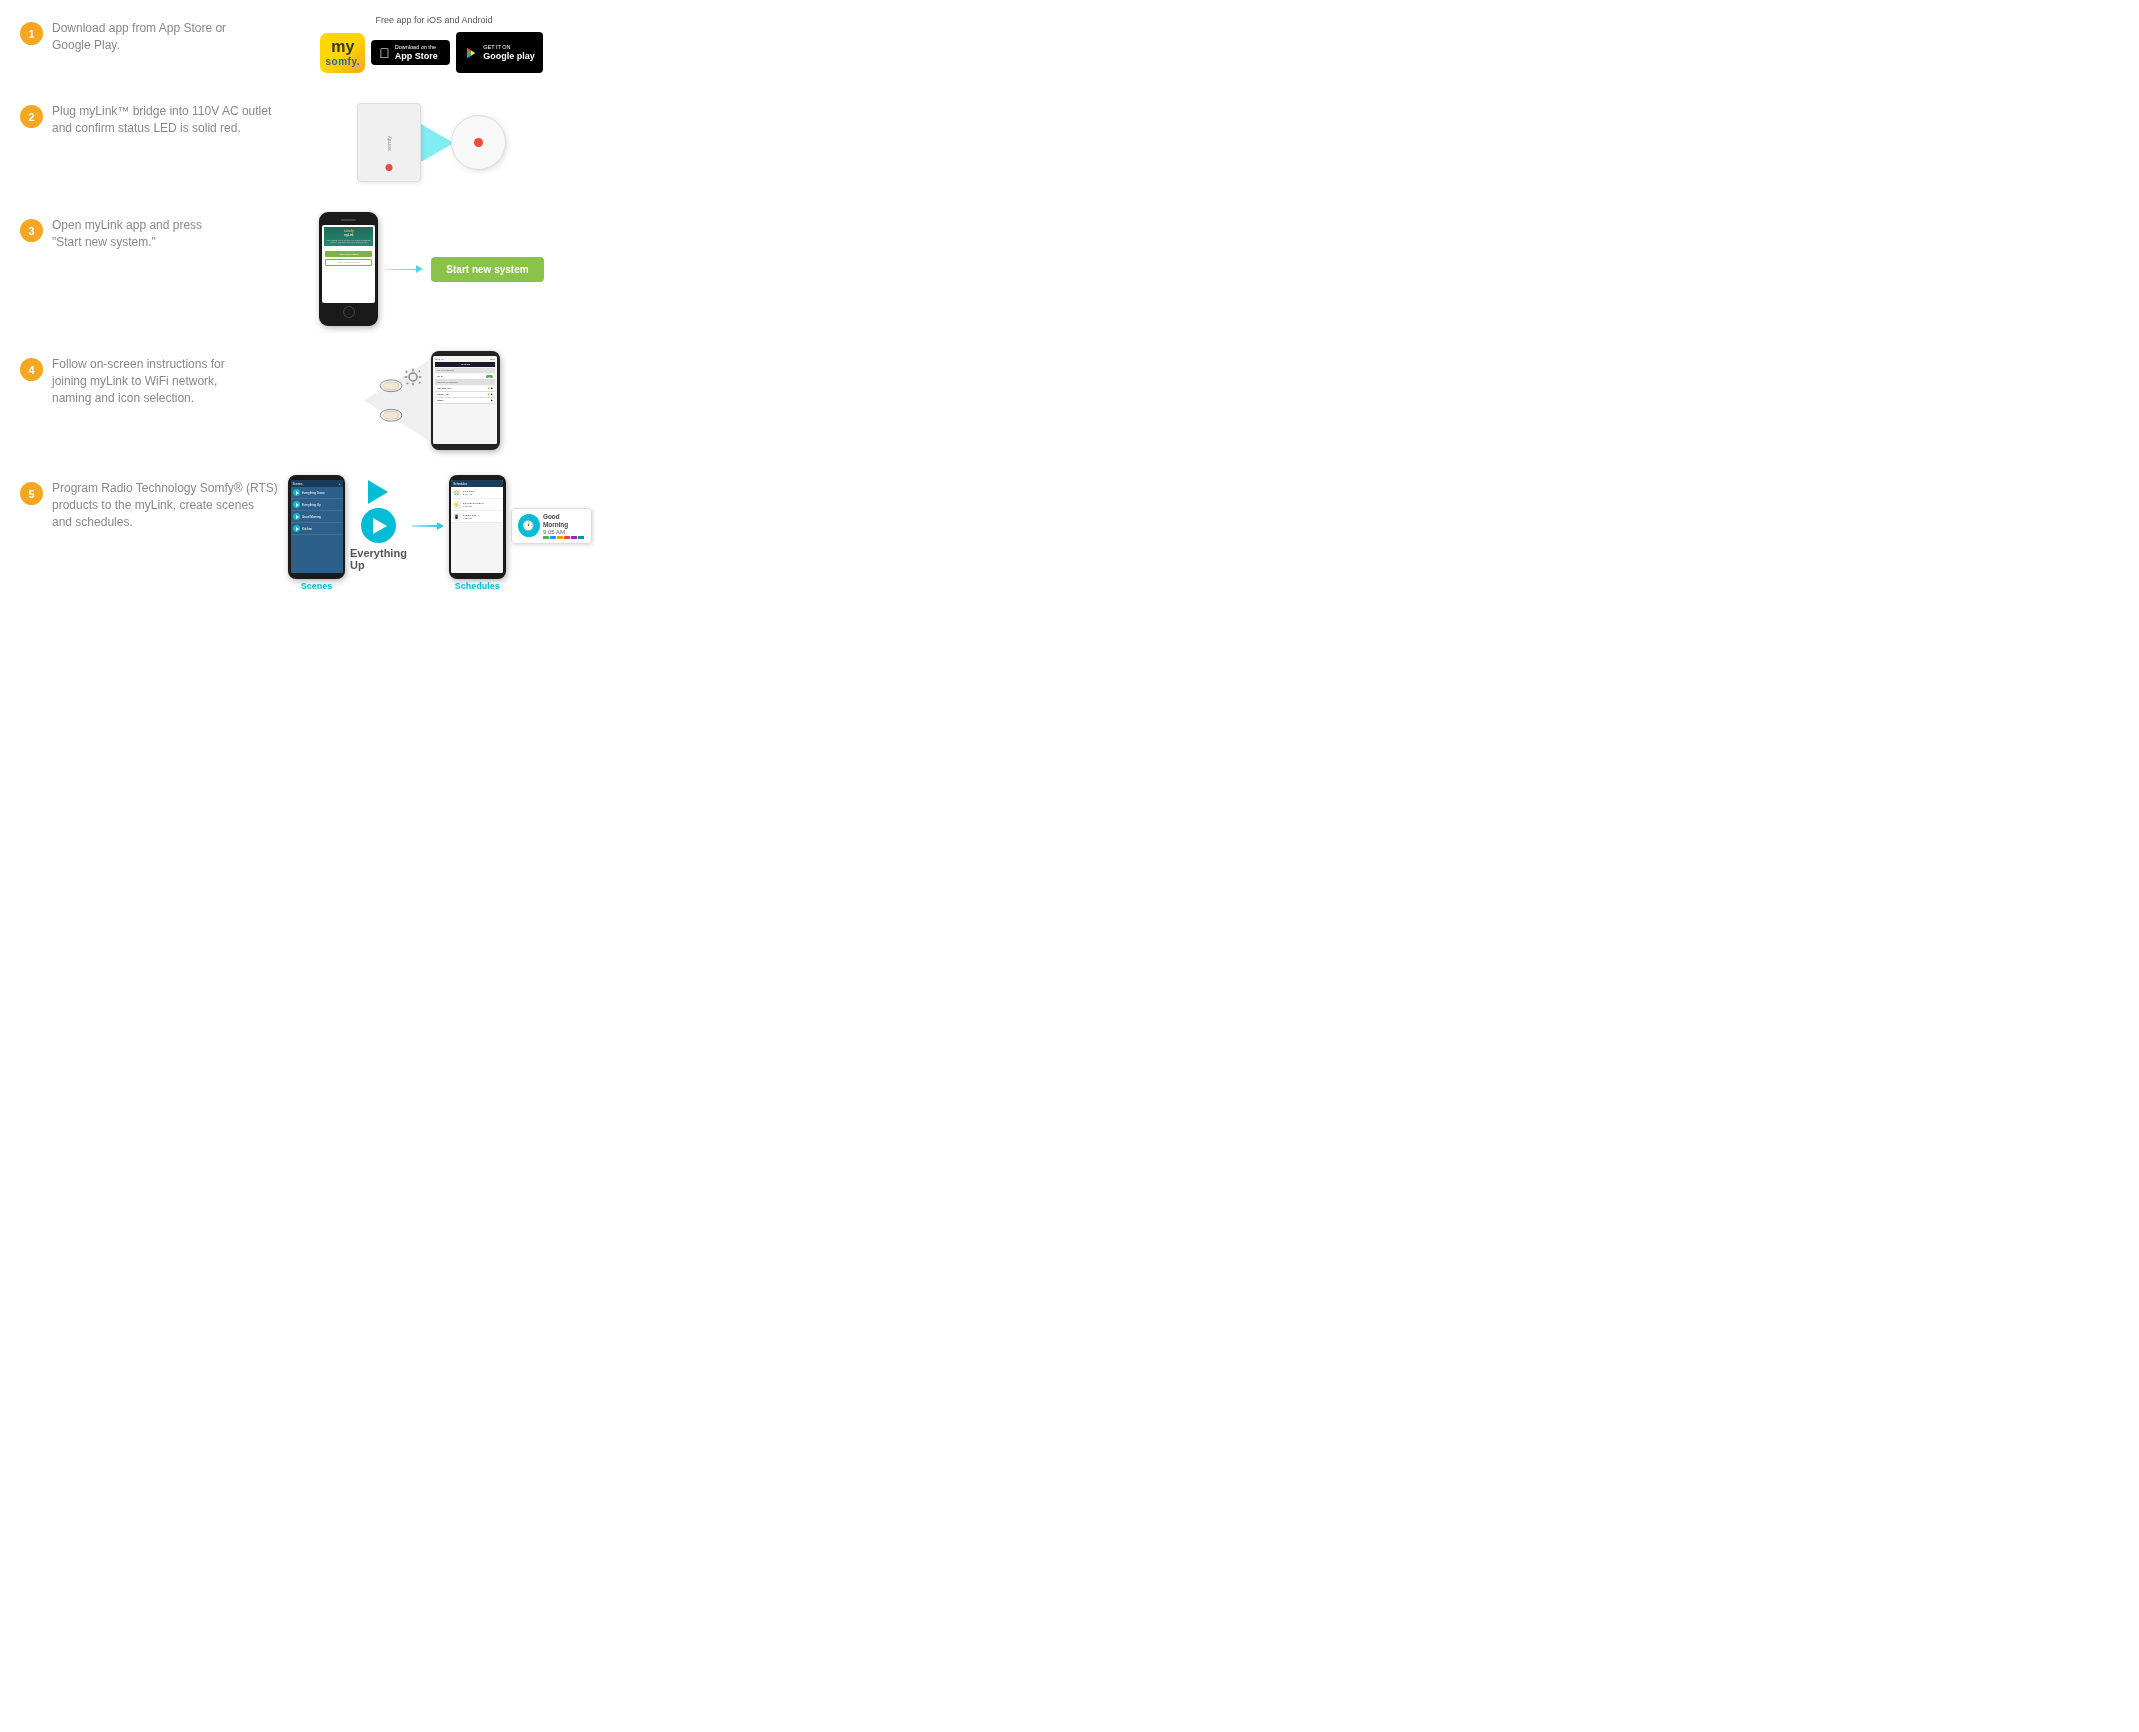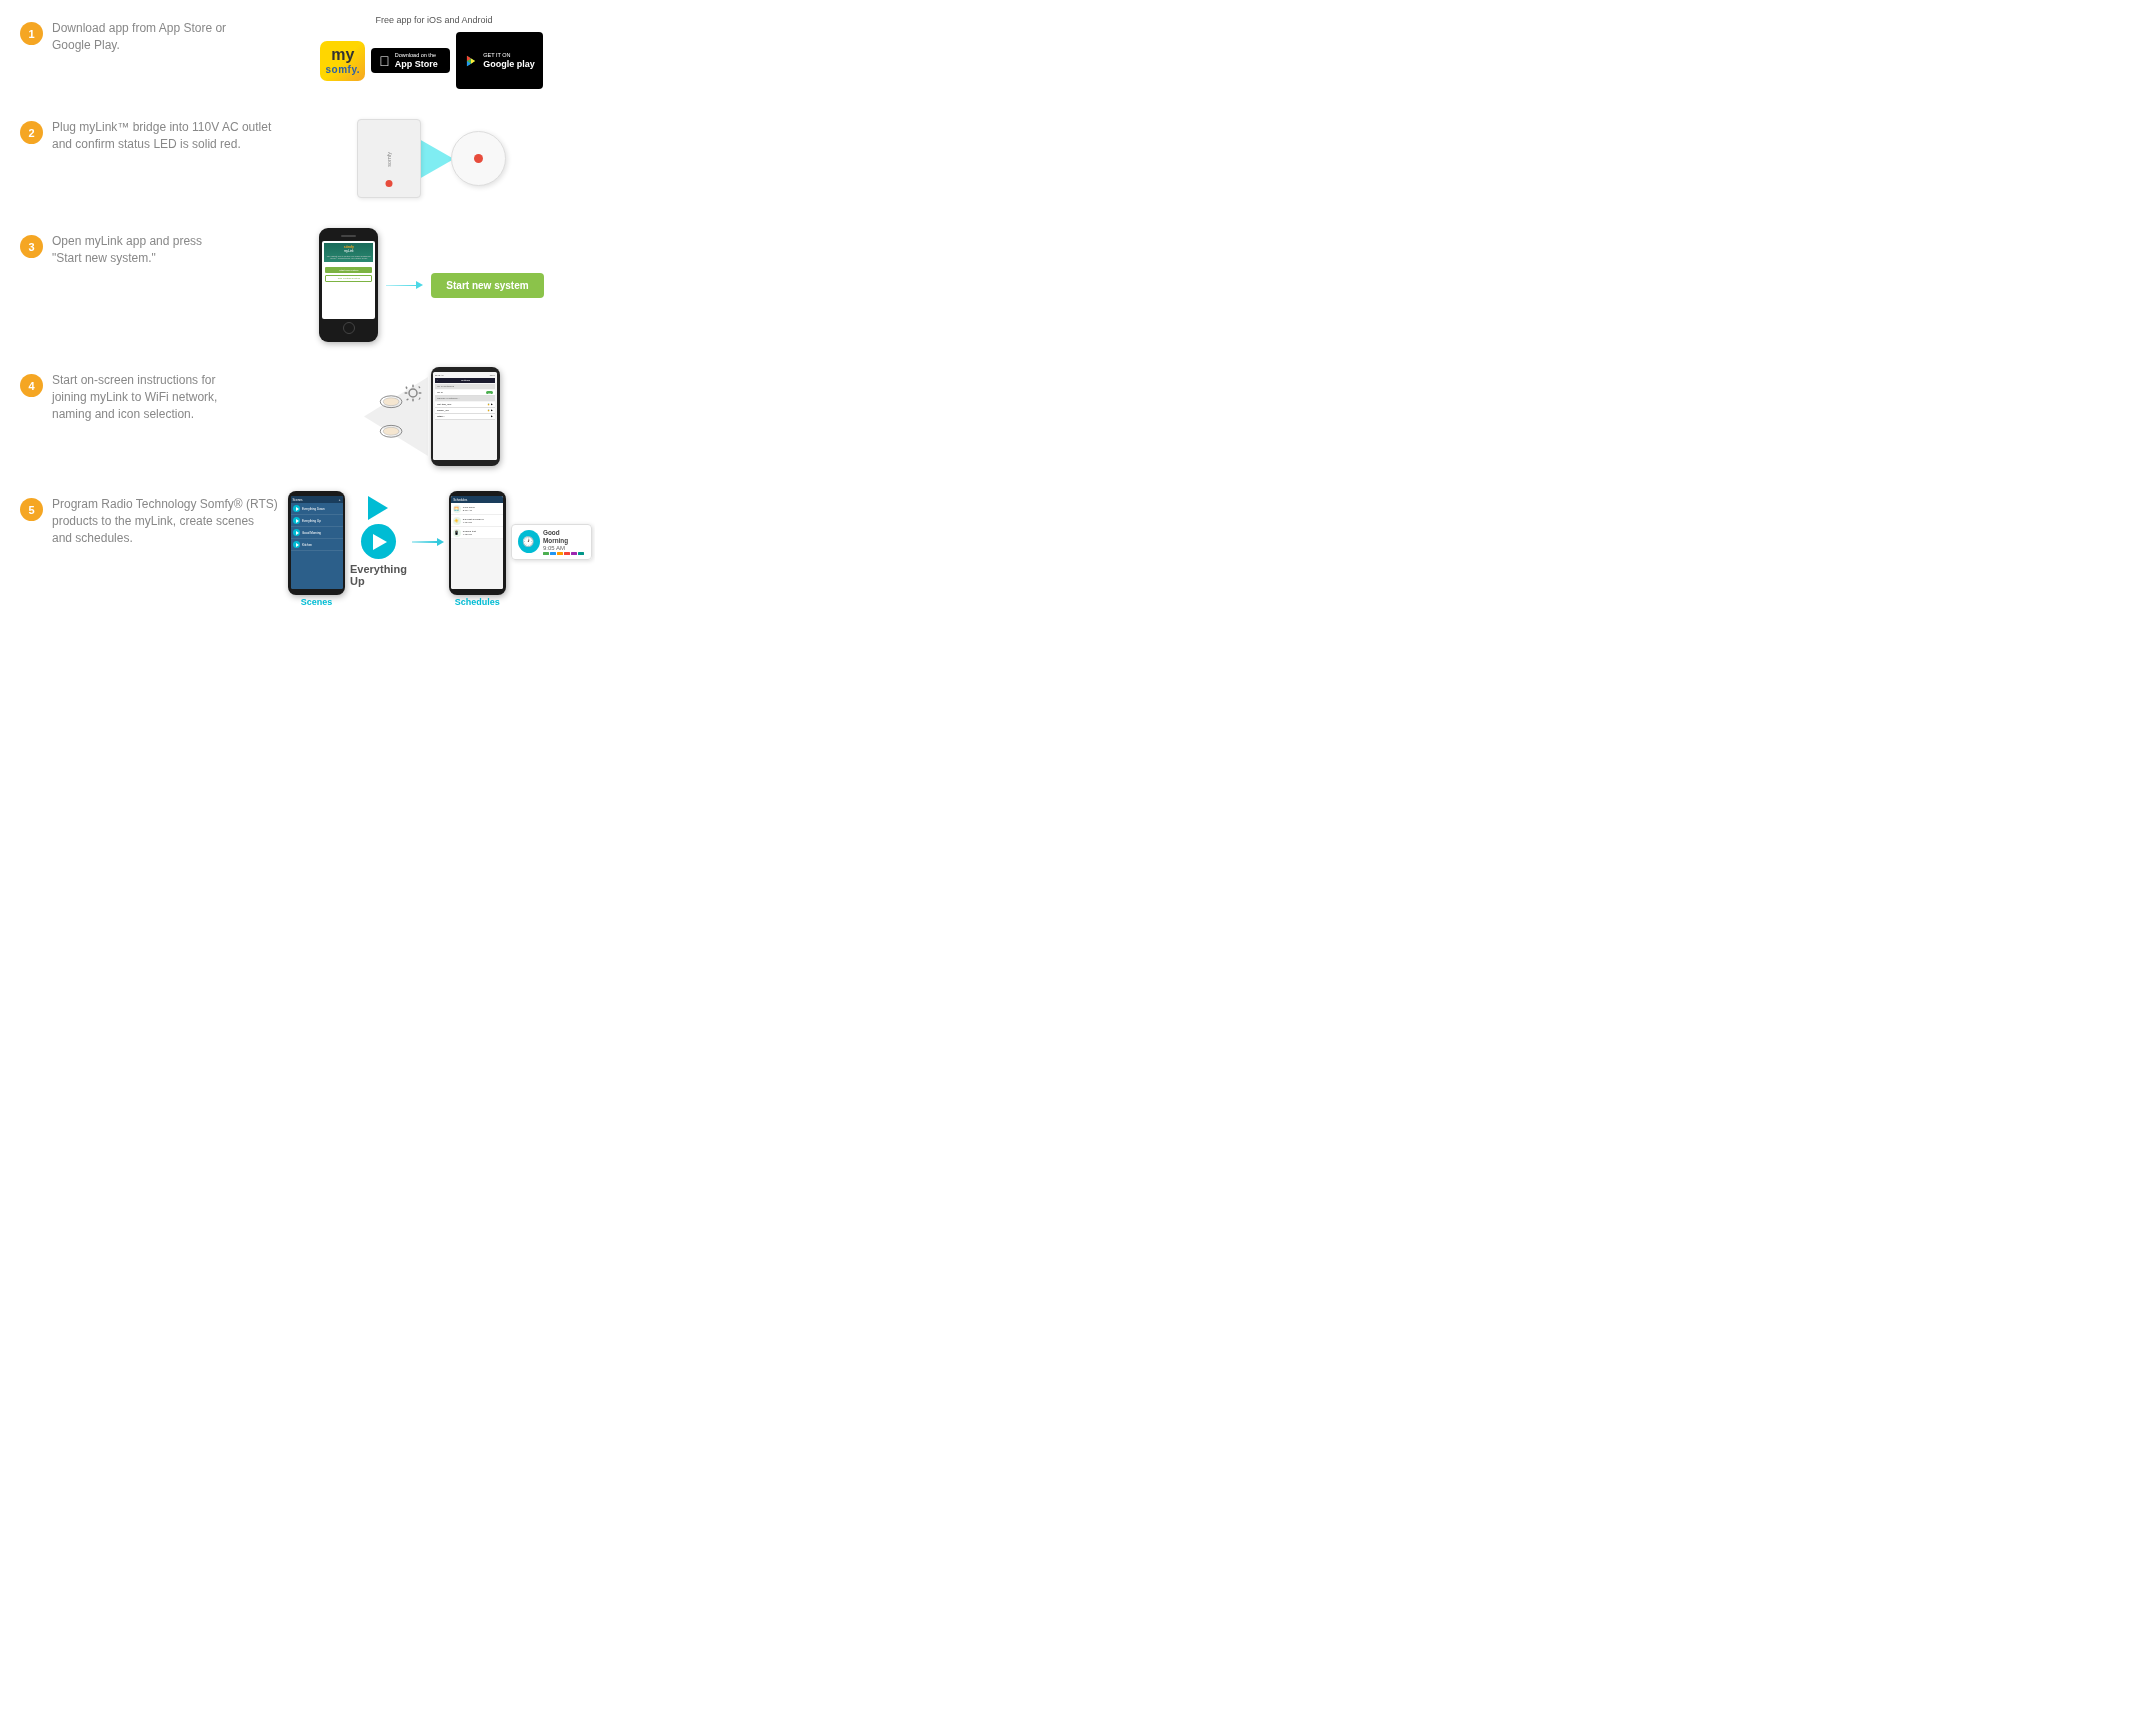--- a/index.html
+++ b/index.html
@@ -136,21 +136,21 @@
     .badge-big {
       font-size: 9px;
       font-weight: bold;
       line-height: 1.2;
     }
 
     .google-play-badge {
       background: #000;
       color: #fff;
       border-radius: 4px;
-      padding: 20px 8px;
+      padding: 12px 8px;
       display: flex;
       align-items: center;
       gap: 5px;
       min-width: 79px;
     }
 
     .play-icon {
       width: 14px;
       height: 14px;
     }
@@ -677,21 +677,21 @@
         </div>
         <div class="start-new-system-btn">Start new system</div>
       </div>
     </div>
   </div>
 
   <div class="step-row">
     <div class="step-left">
       <div class="step-number">4</div>
       <div class="step-text">
-        <span>Start on-screen instructions for</span><br>
+        <span>Follow on-screen instructions for</span><br>
         <span>joining myLink to WiFi network,</span><br>
         <span>naming and icon selection.</span>
       </div>
     </div>
     <div class="step-right">
       <div style="display:flex; align-items:center; gap:8px; position:relative;">
 
         <div style="position:relative; width:64px; height:89px;">
           <svg width="64" height="89" viewBox="0 0 130 180">
 

